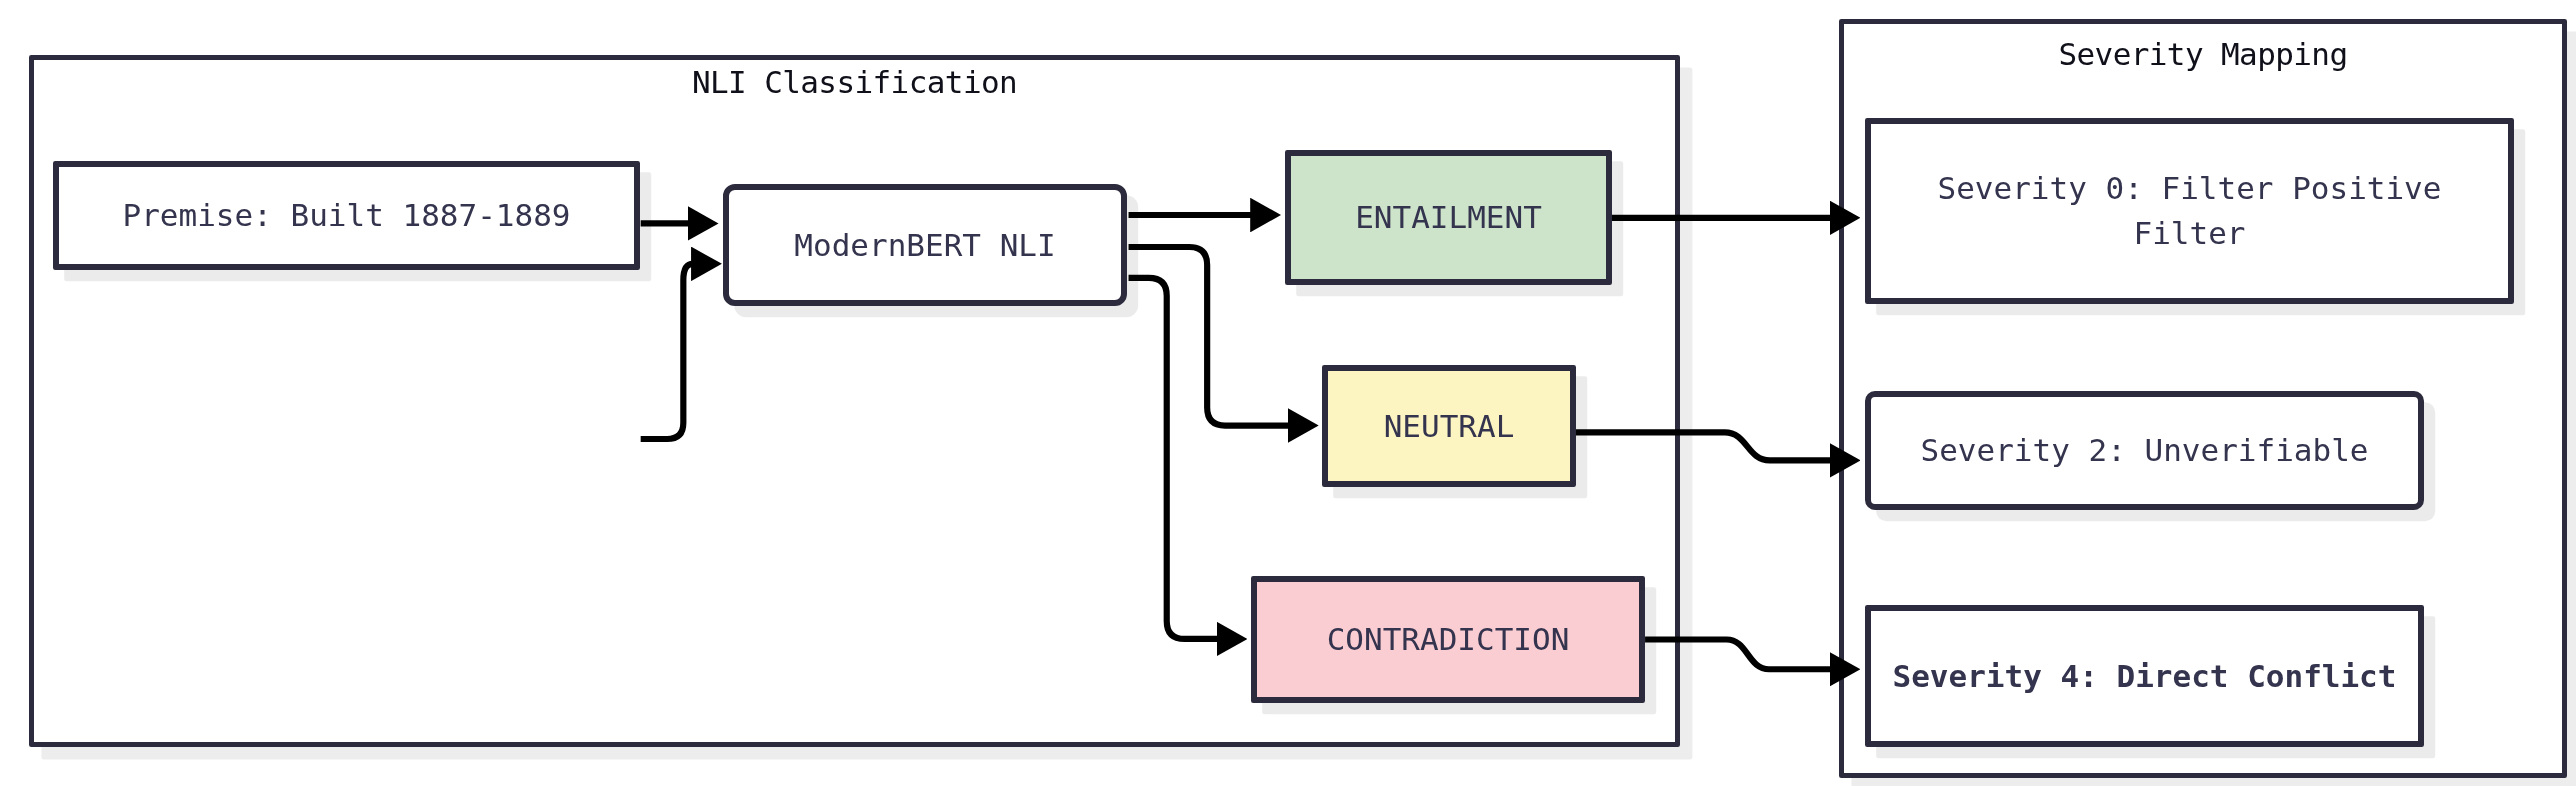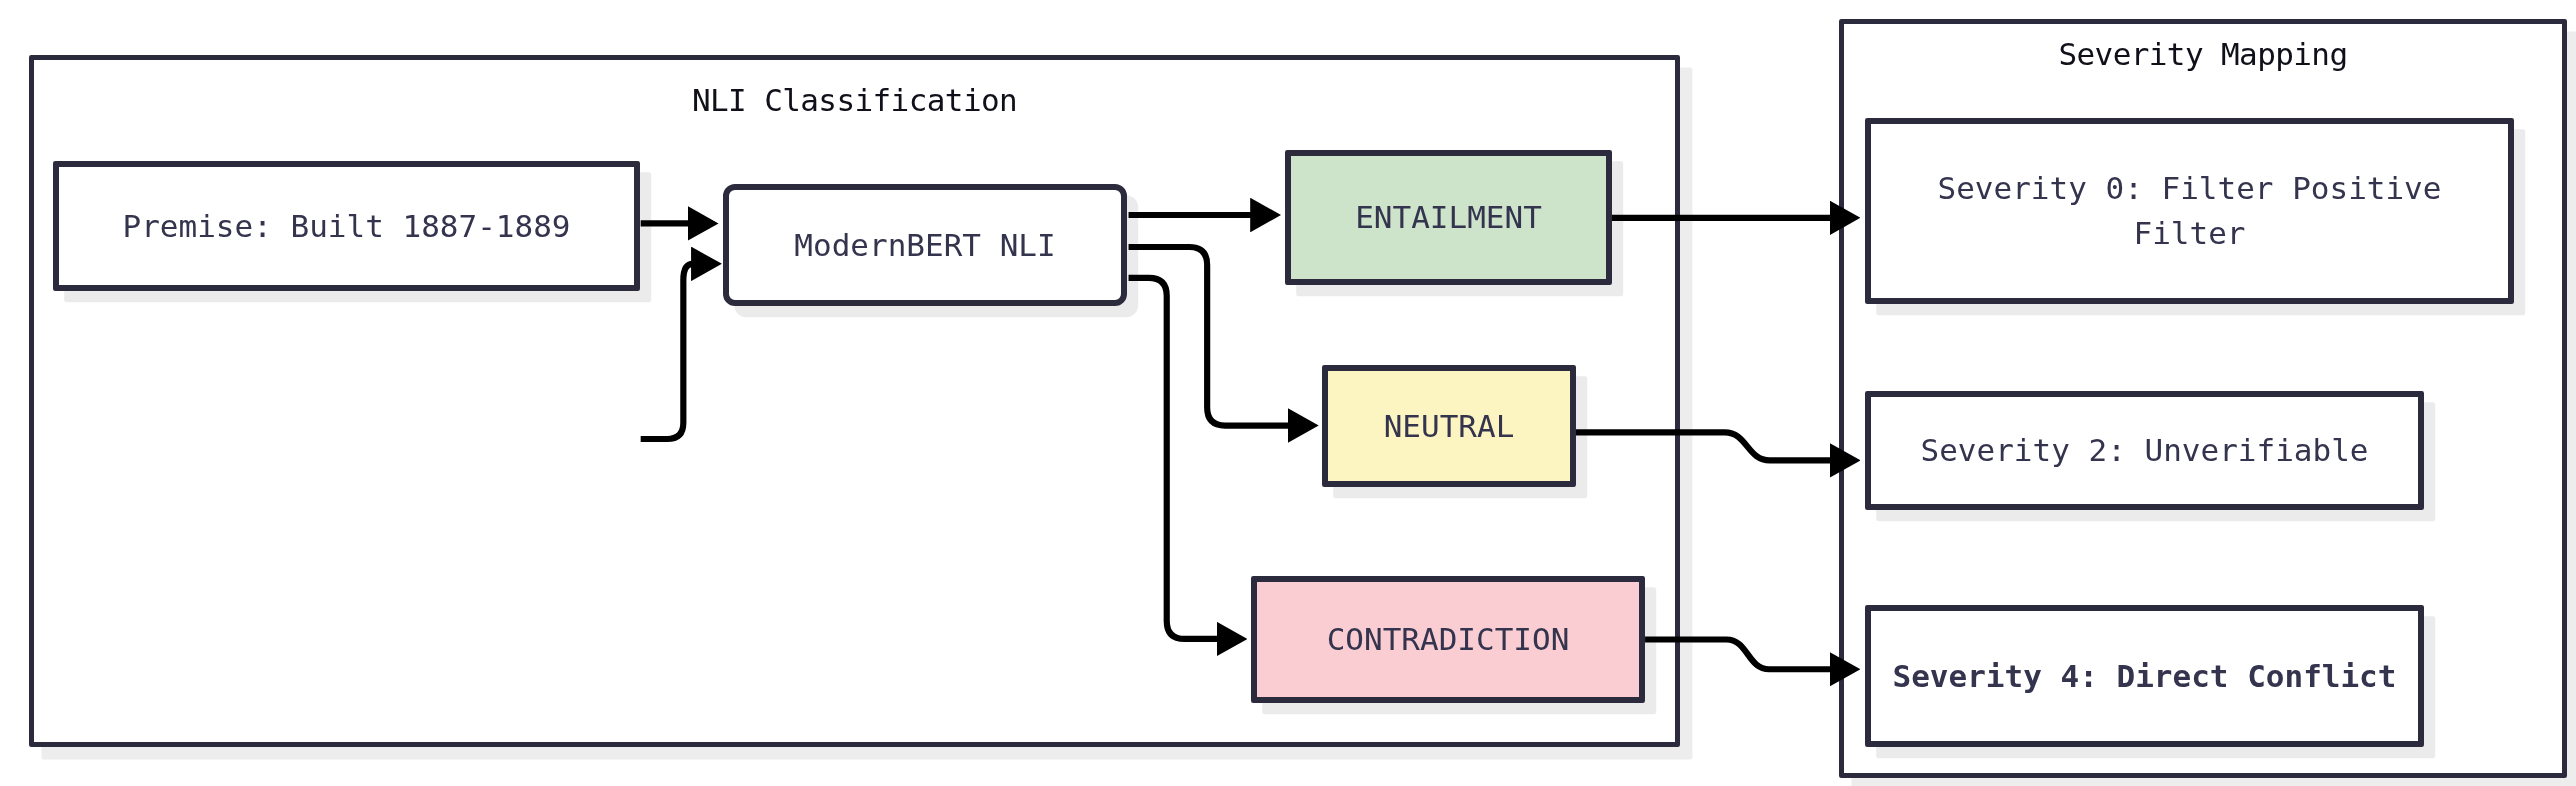--- a/index.html
+++ b/index.html
@@ -22,48 +22,48 @@
   .frame-title{
     position:absolute;
     width:100%;
     text-align:center;
     font-size:31px;
     color:#10101a;
     letter-spacing:-0.6px;
     white-space:nowrap;
   }
   #frame-nli{left:29px;top:55px;width:1651px;height:692px;}
-  #frame-nli .frame-title{top:22px;}
+  #frame-nli .frame-title{top:4px;}
   #frame-severity{left:1839px;top:18.5px;width:728px;height:759px;}
   #frame-severity .frame-title{top:12.4px;}
 
   
   .node{
     position:absolute;
     border:6.2px solid #2b2b3d;
     border-radius:2.2px;
     background:#ffffff;
     box-shadow:11.2px 11.2px 0 rgba(0,0,0,0.08);
     box-sizing:border-box;
     display:flex;align-items:center;justify-content:center;
     font-size:31px;
     color:#34344e;
     text-align:center;
     z-index:3;
     line-height:1.45;
   }
-  #node-premise      {left:53px;  top:161px;  width:587px; height:130px;}
+  #node-premise      {left:53px;  top:161px;  width:587px; height:109px;}
   #node-hypothesis   {left:53px;  top:372px;  width:587px; height:130px;}
   #node-model        {left:723px;top:184px;  width:404px;  height:122px;border-radius:12px;}
   #node-entailment   {left:1285px;top:150px;  width:327px;  height:135px; background:#cde4ca;}
   #node-neutral      {left:1322px;top:365px;  width:254px;  height:122px; background:#fcf5c2;}
   #node-contradiction{left:1251px;top:576px; width:394px;  height:127px; background:#facdd2;}
   #node-sev0         {left:1865px;top:118px;  width:649px; height:186px;}
   #node-sev0 .label  {max-width:561px;}
-  #node-sev2         {left:1865px;top:391px;  width:559px;  height:119px;}
+  #node-sev2         {left:1865px;top:391px;  width:559px;  height:119px;border-radius:10px;}
   #node-sev4         {left:1865px;top:605px; width:559px;  height:142px;font-weight:bold;}
 
   
   #edges{position:absolute;left:0;top:0;z-index:2;}
 </style>
 </head>
 <body>
 
 <div class="canvas">
 

